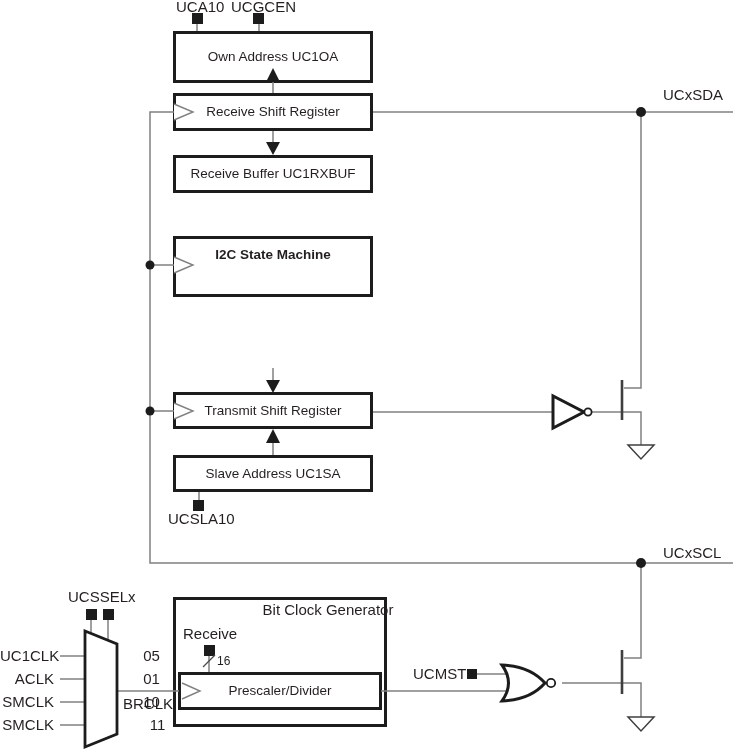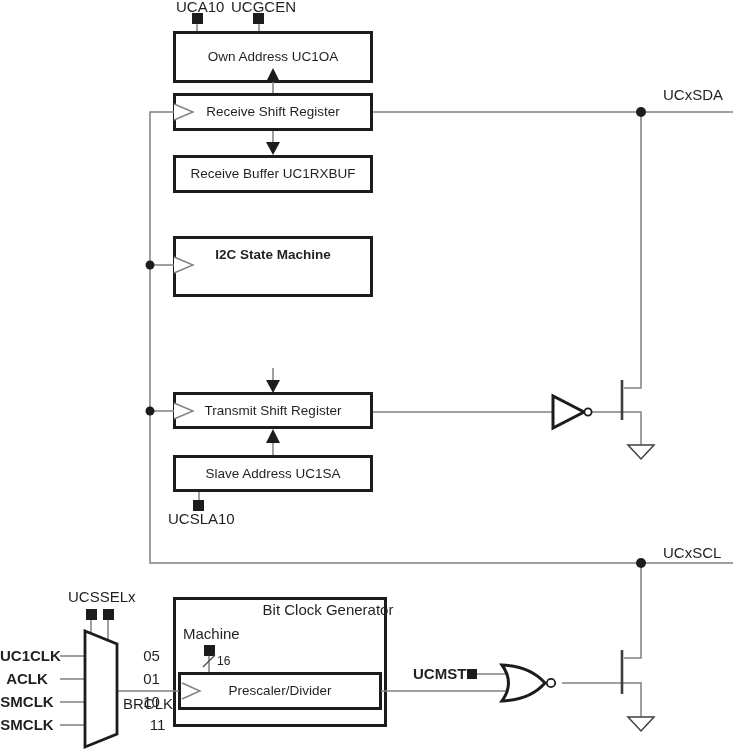--- a/index.html
+++ b/index.html
@@ -9,21 +9,21 @@
   }
   .box{
     position:absolute;box-sizing:border-box;border:3px solid #1c1c1c;background:#ffffff;
     display:flex;align-items:center;justify-content:center;text-align:center;
     font-size:13.5px;line-height:14px;z-index:1;
   }
   .box.top-align{align-items:flex-start;padding-top:9px;font-weight:bold;}
   .lbl{
     position:absolute;font-size:15px;line-height:14px;white-space:nowrap;z-index:3;
   }
-  .lbl.right{text-align:center;font-weight:bold;}
+  .lbl.right{text-align:right;}
   .lbl.center{text-align:center;padding-left:48px;}
   svg.wires{position:absolute;left:0;top:0;z-index:2;}
 </style>
 </head>
 <body>
 
 <div class="stage">
 
   <div class="box" style="left:173px;top:31px;width:200px;height:52px">
     <span>Own Address UC1OA</span>
@@ -175,18 +175,18 @@
   <div class="lbl right" style="left:0px;top:718px;width:54px">SMCLK</div>
 
   <div class="lbl center" style="left:88px;top:649px;width:31px">05</div>
   <div class="lbl center" style="left:88px;top:672px;width:31px">01</div>
   <div class="lbl center" style="left:88px;top:695px;width:31px">10</div>
   <div class="lbl center" style="left:88px;top:718px;width:43px">11</div>
 
   <div class="lbl" style="left:123px;top:697px">BRCLK</div>
 
   <div class="lbl center" style="left:176px;top:603px;width:208px">Bit Clock Generator</div>
-  <div class="lbl" style="left:183px;top:627px">Machine</div>
+  <div class="lbl" style="left:183px;top:627px">Receive</div>
   <div class="lbl" style="left:217px;top:654px;font-size:12px">16</div>
 
   <div class="lbl right" style="left:413px;top:667px;width:52px">UCMST</div>
 
 </div>
 
 </body></html>

